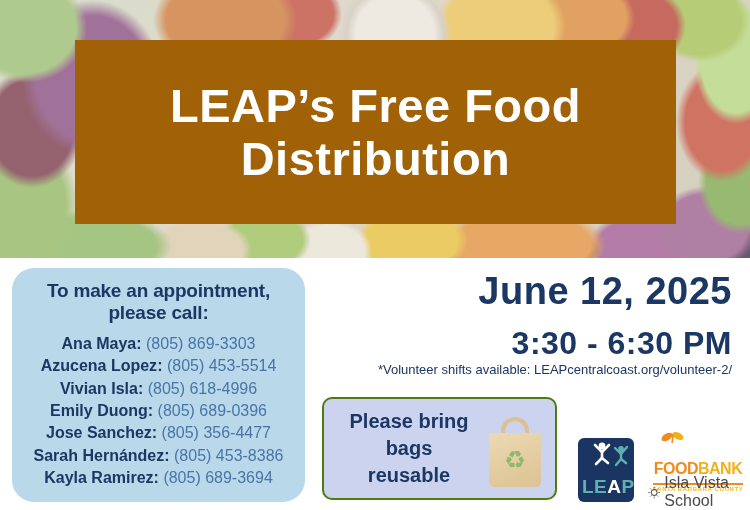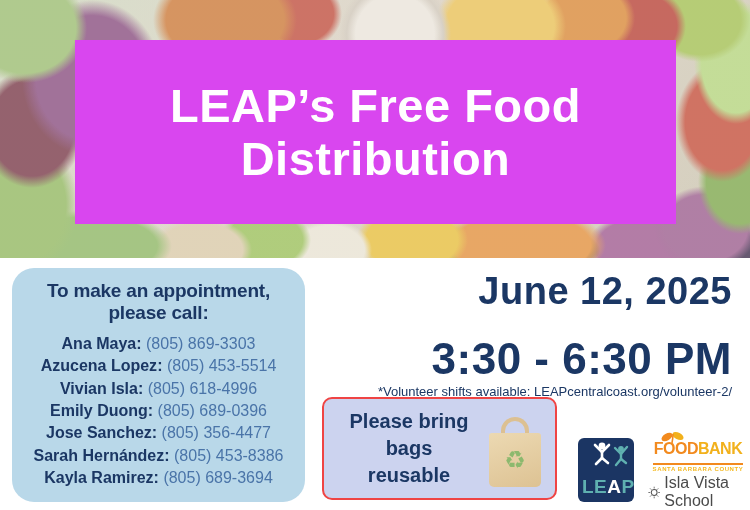--- a/index.html
+++ b/index.html
@@ -36,21 +36,21 @@
       radial-gradient(84px 38px at 522px 245px,#e2913f 0 82%,transparent 100%),
       radial-gradient(40px 20px at 560px 250px,#5a4430 0 78%,transparent 100%),
       radial-gradient(56px 36px at 642px 248px,#a05c90 0 82%,transparent 100%),
       radial-gradient(46px 36px at 716px 250px,#41304e 0 82%,transparent 100%),
       radial-gradient(34px 26px at 462px 252px,#6fa04a 0 80%,transparent 100%),
       linear-gradient(135deg,#cdd6bd 0%,#d9cfc0 40%,#c9c2ac 100%);
   }
   
   .banner{
     position:absolute;left:75px;top:40px;width:601px;height:184px;
-    background:#d946ef;color:#ffffff;
+    background:#a16207;color:#ffffff;
     display:flex;flex-direction:column;align-items:center;justify-content:center;
     text-align:center;
   }
   .banner-title{font-size:47px;font-weight:bold;line-height:1.12;letter-spacing:.5px;margin-top:2px;}
   .banner-title span{display:block;}
   .banner-sub{font-size:21px;font-weight:normal;line-height:1.32;margin-top:10px;}
   .banner-sub span{display:block;}
   
   .appt-box{
     position:absolute;left:12px;top:268px;width:293px;height:234px;
@@ -60,26 +60,26 @@
   .appt-heading{font-size:19px;font-weight:bold;line-height:1.15;letter-spacing:-.2px;}
   .appt-heading span{display:block;}
   .contact-list{margin-top:9px;}
   .contact-row{font-size:16px;line-height:22.4px;white-space:nowrap;}
   .contact-name{font-weight:bold;color:#1b3764;}
   .contact-colon{font-weight:bold;color:#1b3764;}
   .contact-phone{color:#4a74a8;}
   
   .event{position:absolute;left:320px;top:270px;width:412px;text-align:right;color:#1b3764;}
   .event-date{font-size:38px;font-weight:bold;letter-spacing:.5px;}
-  .event-time{font-size:44px;font-weight:bold;margin-top:21px;letter-spacing:.5px;}
+  .event-time{font-size:32px;font-weight:bold;margin-top:12px;letter-spacing:.5px;}
   .volunteer-note{font-size:13px;color:#1b3764;}
   
   .reminder-box{
     position:absolute;left:322px;top:397px;width:235px;height:103px;
-    background:#ccd3ef;border:2px solid #ef4444;border-radius:10px;
+    background:#ccd3ef;border:2px solid #4d7c0f;border-radius:10px;
     box-sizing:border-box;display:flex;align-items:center;
   }
   .reminder-text{width:150px;text-align:center;color:#1b3764;font-size:20px;font-weight:bold;line-height:27px;margin-left:10px;}
   .reminder-text span{display:block;}
   .bag{position:absolute;right:14px;top:18px;width:52px;height:70px;}
   .bag-handle{
     position:absolute;left:12px;top:0;width:28px;height:26px;
     border:4px solid #dcc092;border-bottom:none;border-radius:14px 14px 0 0;
     box-sizing:border-box;
   }
@@ -95,21 +95,21 @@
     background:#1b3563;border-radius:6px;overflow:hidden;
   }
   .leap-figures{position:absolute;left:4px;top:2px;}
   .leap-word{
     position:absolute;left:4px;right:0;bottom:4px;text-align:center;
     font-size:19px;font-weight:bold;letter-spacing:.5px;color:#5fb0b0;
   }
   .leap-word .leap-a{color:#ffffff;}
   .foodbank-logo{position:absolute;left:648px;top:433px;width:100px;height:44px;text-align:center;}
   .fb-sprout{position:absolute;left:12px;top:-4px;}
-  .fb-words{font-size:16px;font-weight:bold;letter-spacing:-.5px;margin-top:8px;line-height:1;}
+  .fb-words{font-size:16px;font-weight:bold;letter-spacing:-.5px;margin-top:28px;line-height:1;}
   .fb-food{color:#f28a1e;}
   .fb-bank{color:#f2b11c;}
   .fb-sub{font-size:6px;font-weight:bold;color:#f5b91e;letter-spacing:.6px;margin-top:2px;border-top:2px solid #f28a1e;display:inline-block;padding-top:1px;}
   .school-logo{position:absolute;left:648px;top:480px;width:102px;height:24px;display:flex;align-items:center;color:#555555;}
   .school-name{font-size:16px;margin-left:4px;color:#4a4a4a;}
 </style>
 </head>
 <body>
 
 <div class="flyer">

